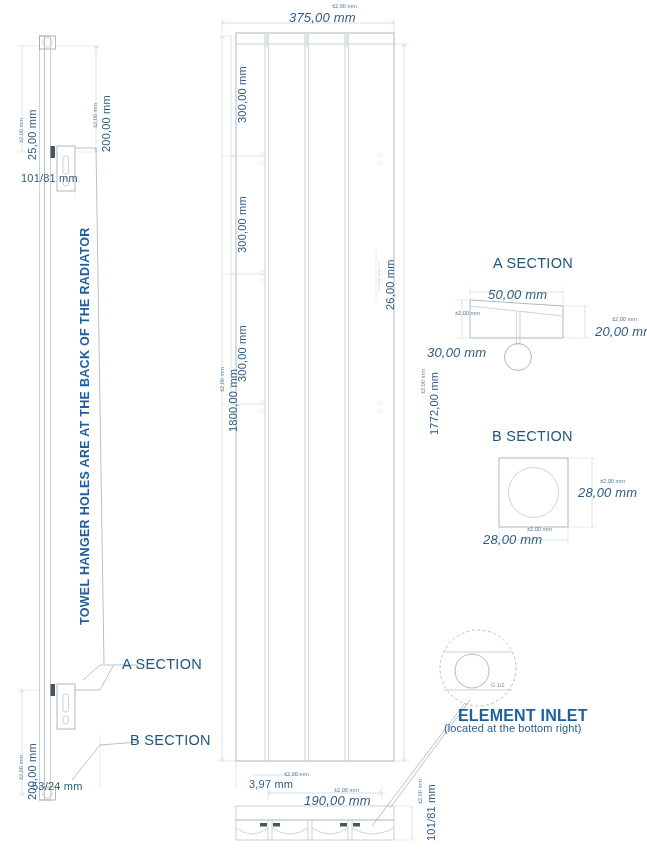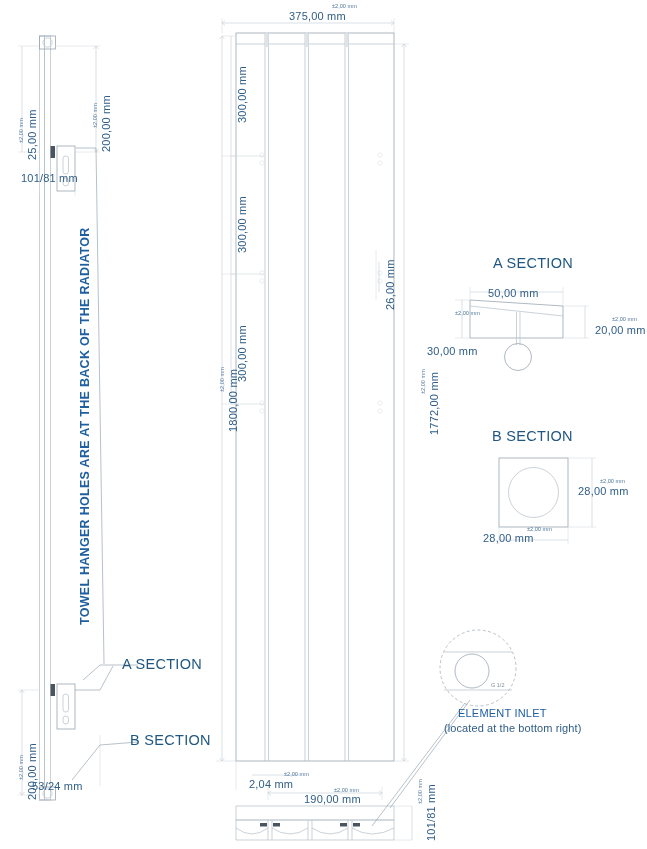--- a/index.html
+++ b/index.html
@@ -4,27 +4,27 @@
 <style>
   html,body{margin:0;padding:0;background:#ffffff;}
   body{width:647px;height:849px;position:relative;overflow:hidden;
        font-family:"Liberation Sans","DejaVu Sans",sans-serif;
        color:#2e5f8a;}
   .stage{position:absolute;left:0;top:0;width:647px;height:849px;}
   svg.draw{position:absolute;left:0;top:0;width:647px;height:849px;overflow:visible;}
 
   .lbl{position:absolute;white-space:nowrap;color:#2f5d86;
        font-size:11px;letter-spacing:.2px;line-height:1;}
-  .lbl.big{font-size:11px;}
+  .lbl.big{font-size:13px;font-style:italic;}
   .tol{position:absolute;white-space:nowrap;color:#51789d;
        font-size:5.6px;line-height:1;letter-spacing:0;}
   .sect{position:absolute;white-space:nowrap;color:#1f5781;
         font-size:14.5px;letter-spacing:.3px;}
   .inlet-t{position:absolute;white-space:nowrap;color:#1f5fa0;
-        font-size:11px;font-weight:normal;letter-spacing:.2px;}
+        font-size:16px;font-weight:bold;letter-spacing:.2px;}
   .inlet-s{position:absolute;white-space:nowrap;color:#2f5d86;
         font-size:11px;letter-spacing:.1px;}
   .gsz{position:absolute;white-space:nowrap;color:#7d8f9e;font-size:5.5px;}
   .rot90{transform-origin:0 0;transform:rotate(-90deg);}
   .note{position:absolute;white-space:nowrap;color:#1f5fa0;
         font-size:12.5px;font-weight:bold;letter-spacing:.3px;
         transform-origin:0 0;transform:rotate(-90deg);}
 </style>
 </head>
 <body>
@@ -269,21 +269,21 @@
   <div class="lbl rot90" style="left:237px;top:382px;">300,00 mm</div>
 
   <div class="lbl rot90" style="left:228px;top:432px;">1800,00 mm</div>
   <div class="tol rot90" style="left:220px;top:392px;">±2,00 mm</div>
 
   <div class="lbl rot90" style="left:385px;top:310px;">26,00 mm</div>
 
   <div class="lbl rot90" style="left:429px;top:435px;">1772,00 mm</div>
   <div class="tol rot90" style="left:421px;top:394px;">±2,00 mm</div>
 
-  <div class="lbl" style="left:249px;top:779px;">2,04 mm</div>
+  <div class="lbl" style="left:249px;top:779px;">3,97 mm</div>
   <div class="tol" style="left:284px;top:772px;">±2,00 mm</div>
 
   <div class="lbl big" style="left:304px;top:794px;">190,00 mm</div>
   <div class="tol" style="left:334px;top:788px;">±2,00 mm</div>
 
   <div class="lbl rot90" style="left:426px;top:841px;">101/81 mm</div>
   <div class="tol rot90" style="left:418px;top:804px;">±2,00 mm</div>
 
   <div class="sect" style="left:493px;top:255px;">A SECTION</div>
   <div class="lbl big" style="left:488px;top:288px;">50,00 mm</div>

